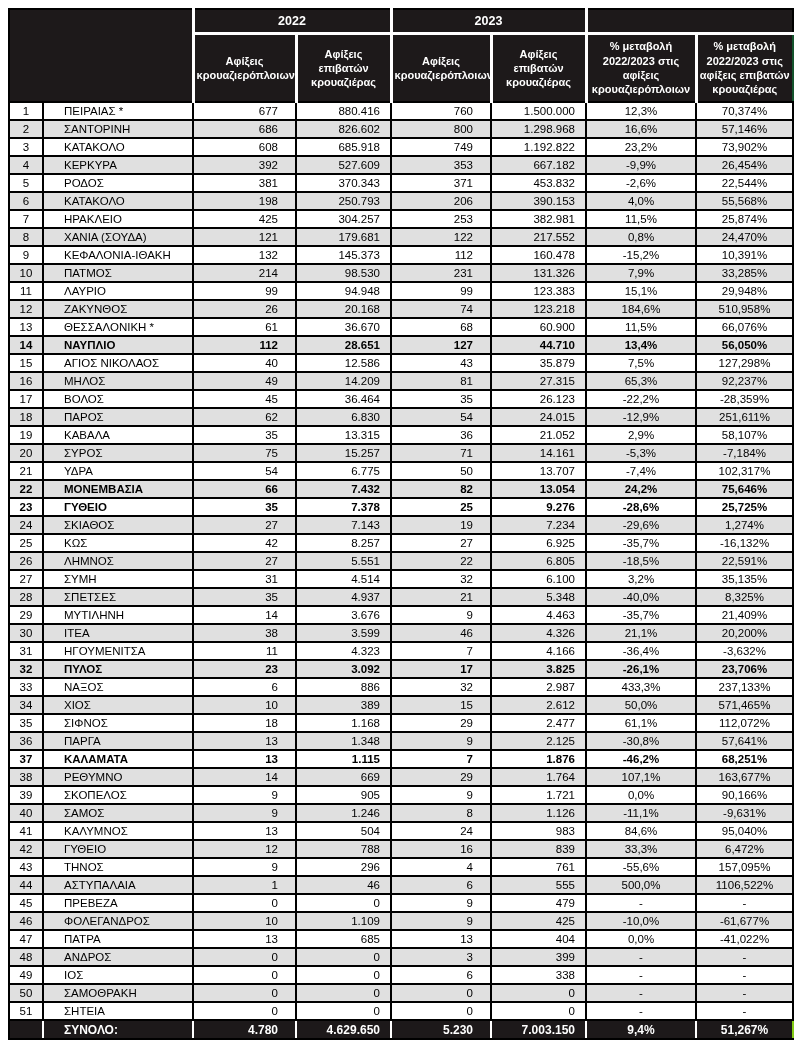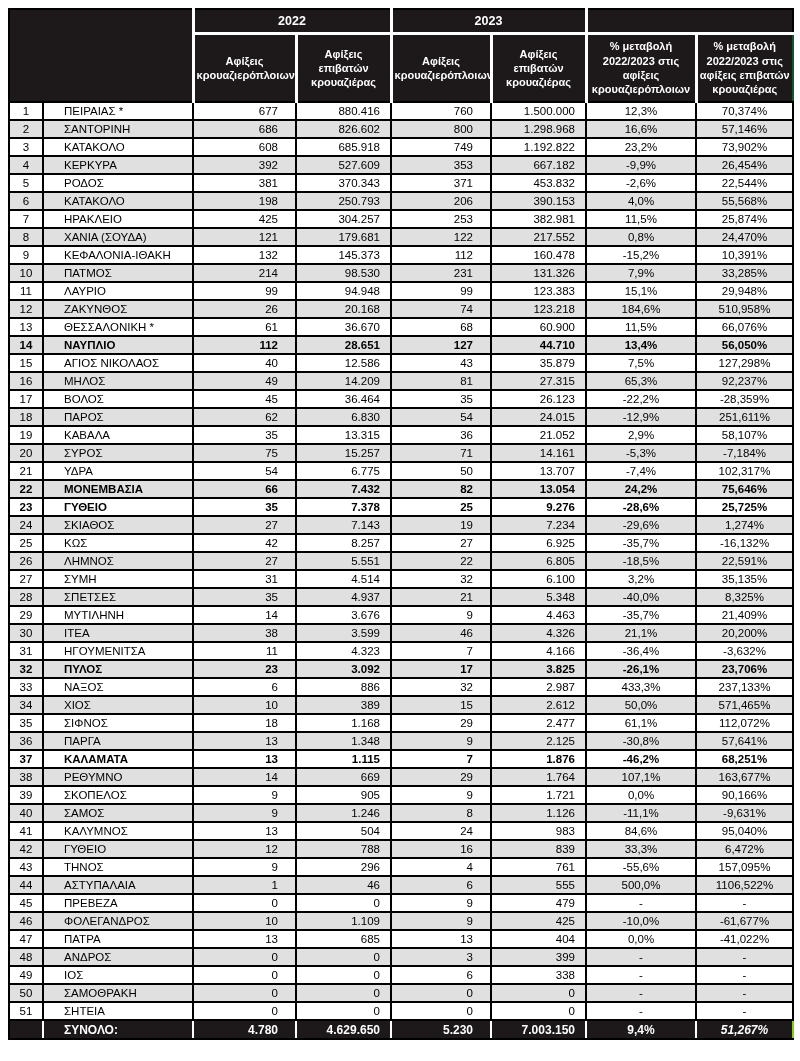--- a/index.html
+++ b/index.html
@@ -82,21 +82,21 @@
     height: 17px;
     vertical-align: middle;
     border: 2px solid #ffffff;
     border-top: 2px solid #000000;
     border-bottom: 2px solid #000000;
     padding: 0 2px;
     white-space: nowrap;
     margin-left: 16px;
   }
   tfoot td:first-child { border-left: 2px solid #000000; }
-  tfoot td:last-child  { border-right: 2px solid #84cc16; font-style: italic; }
+  tfoot td:last-child  { border-right: 2px solid #84cc16; }
 </style>
 </head>
 <body>
 
 <div class="page">
   <table>
     <colgroup>
       <col style="width:34px">
       <col style="width:150px">
       <col style="width:103px">

